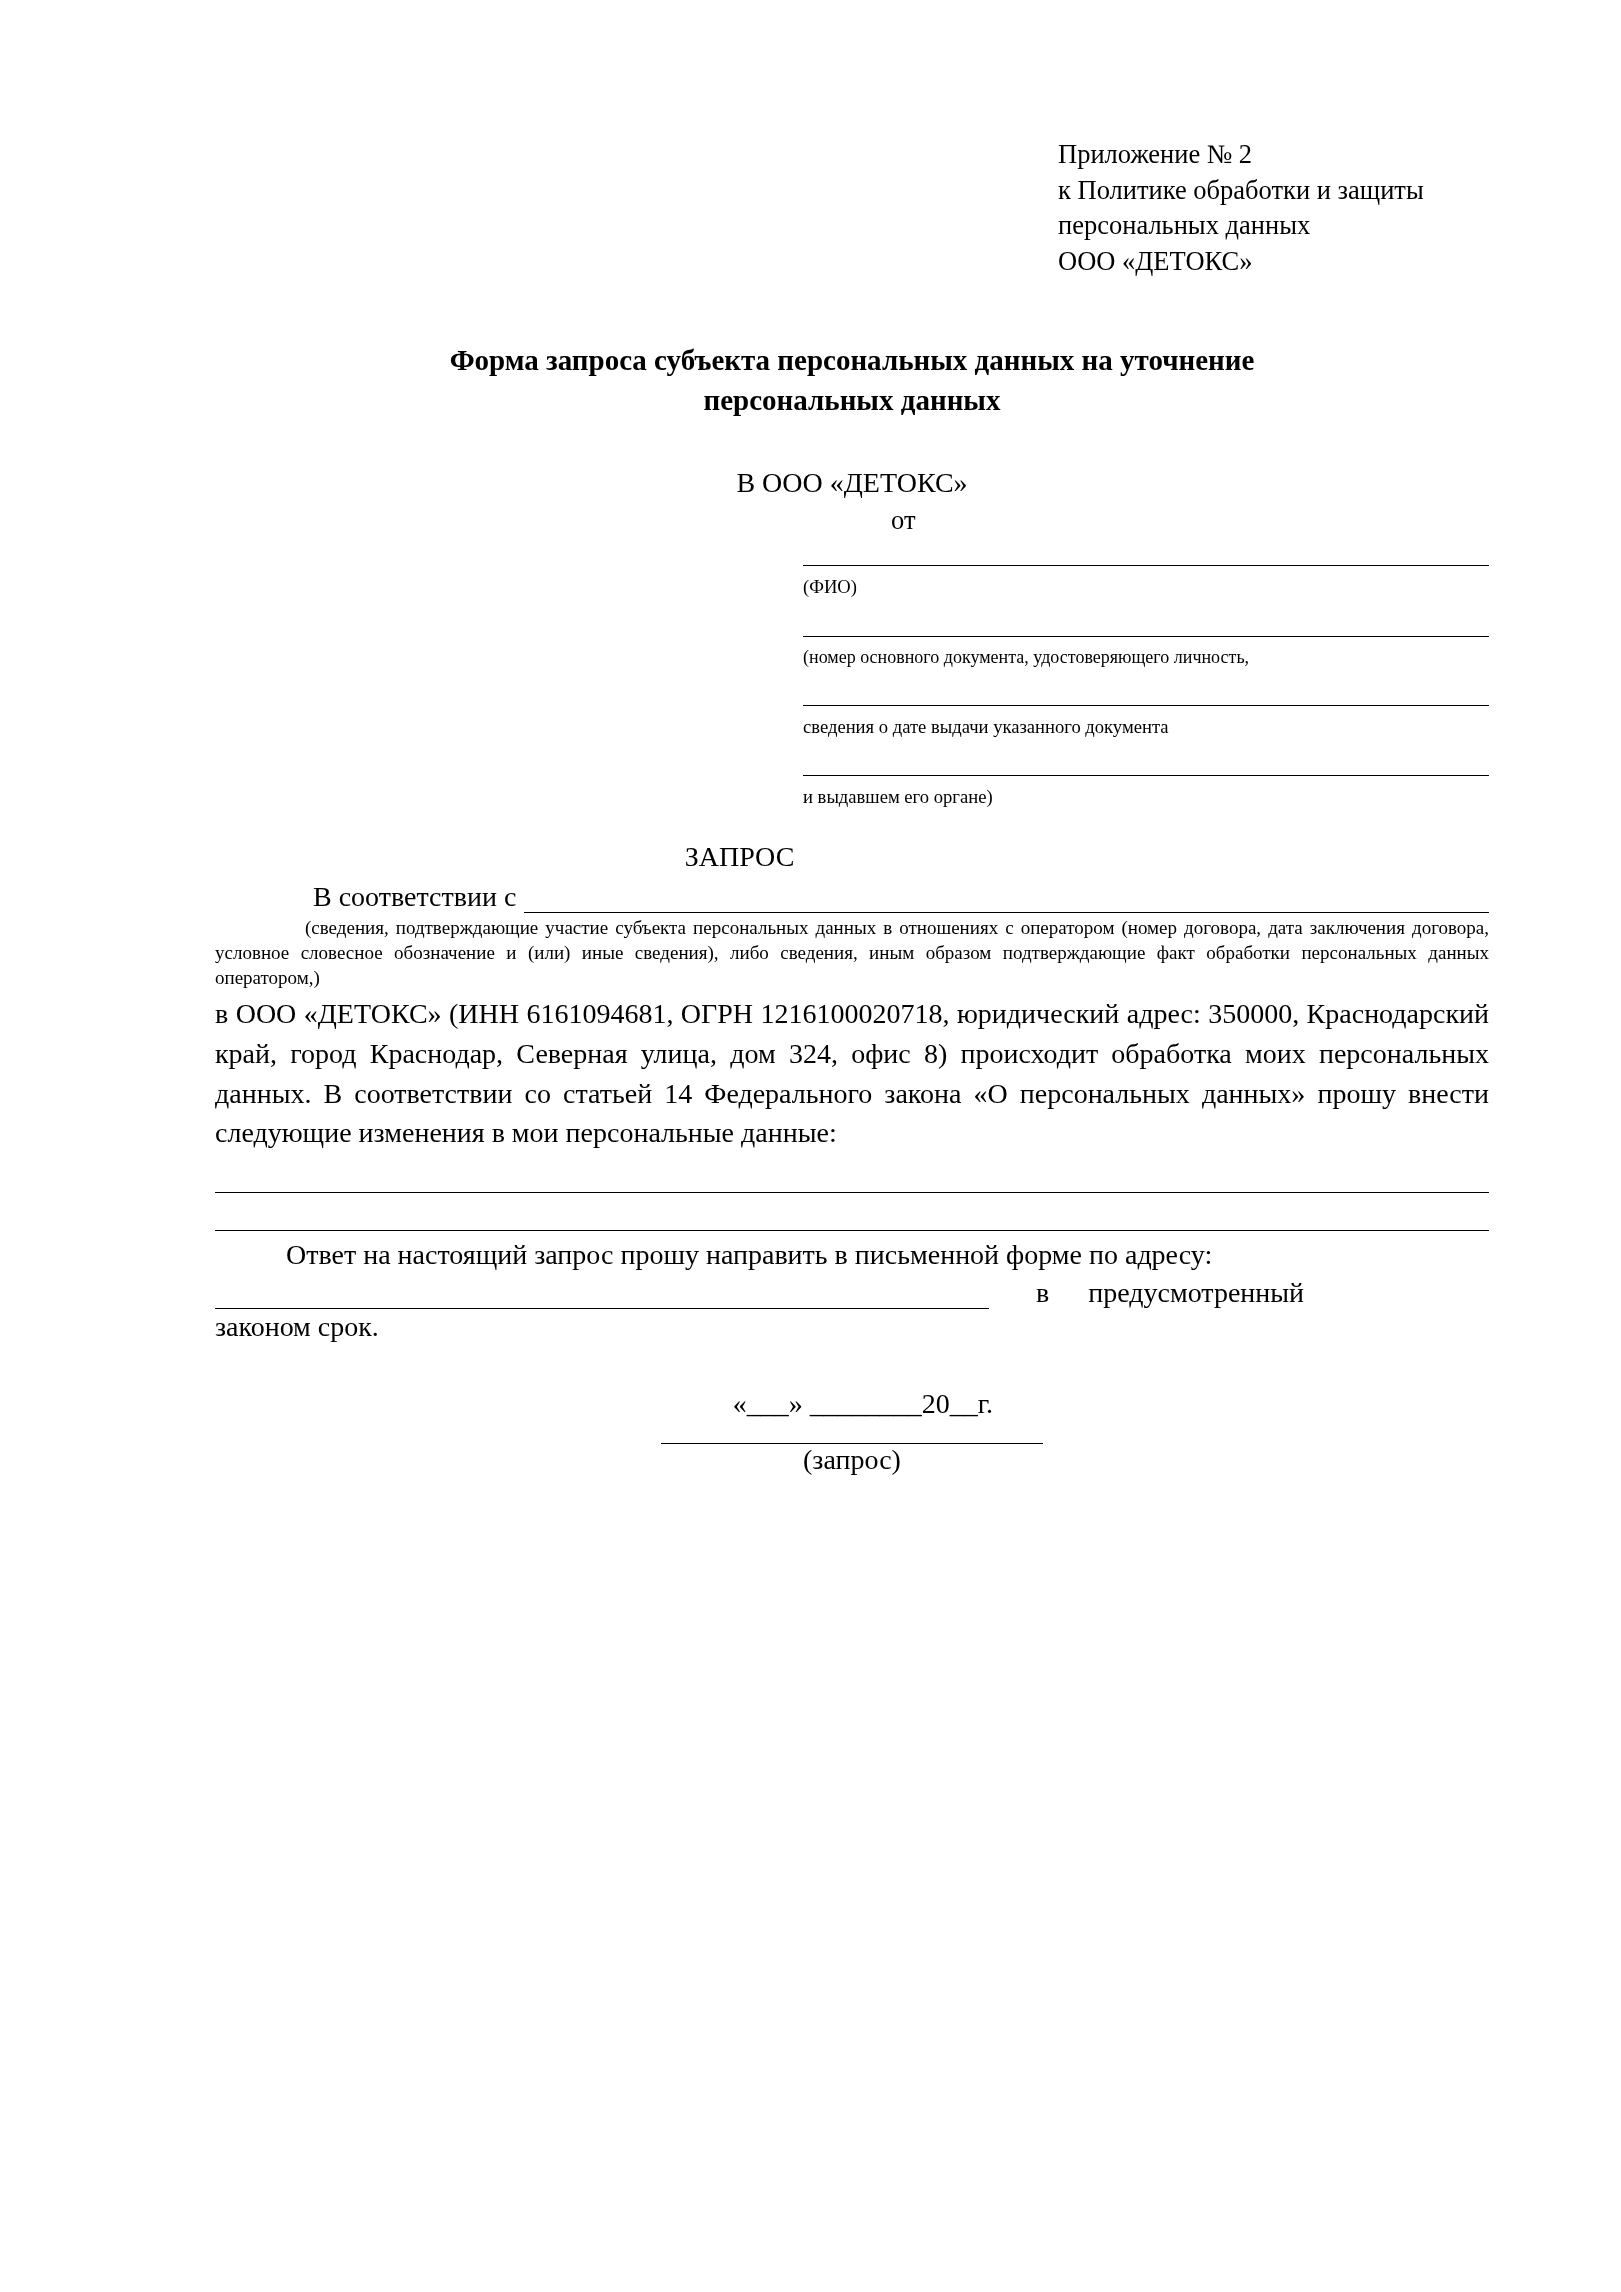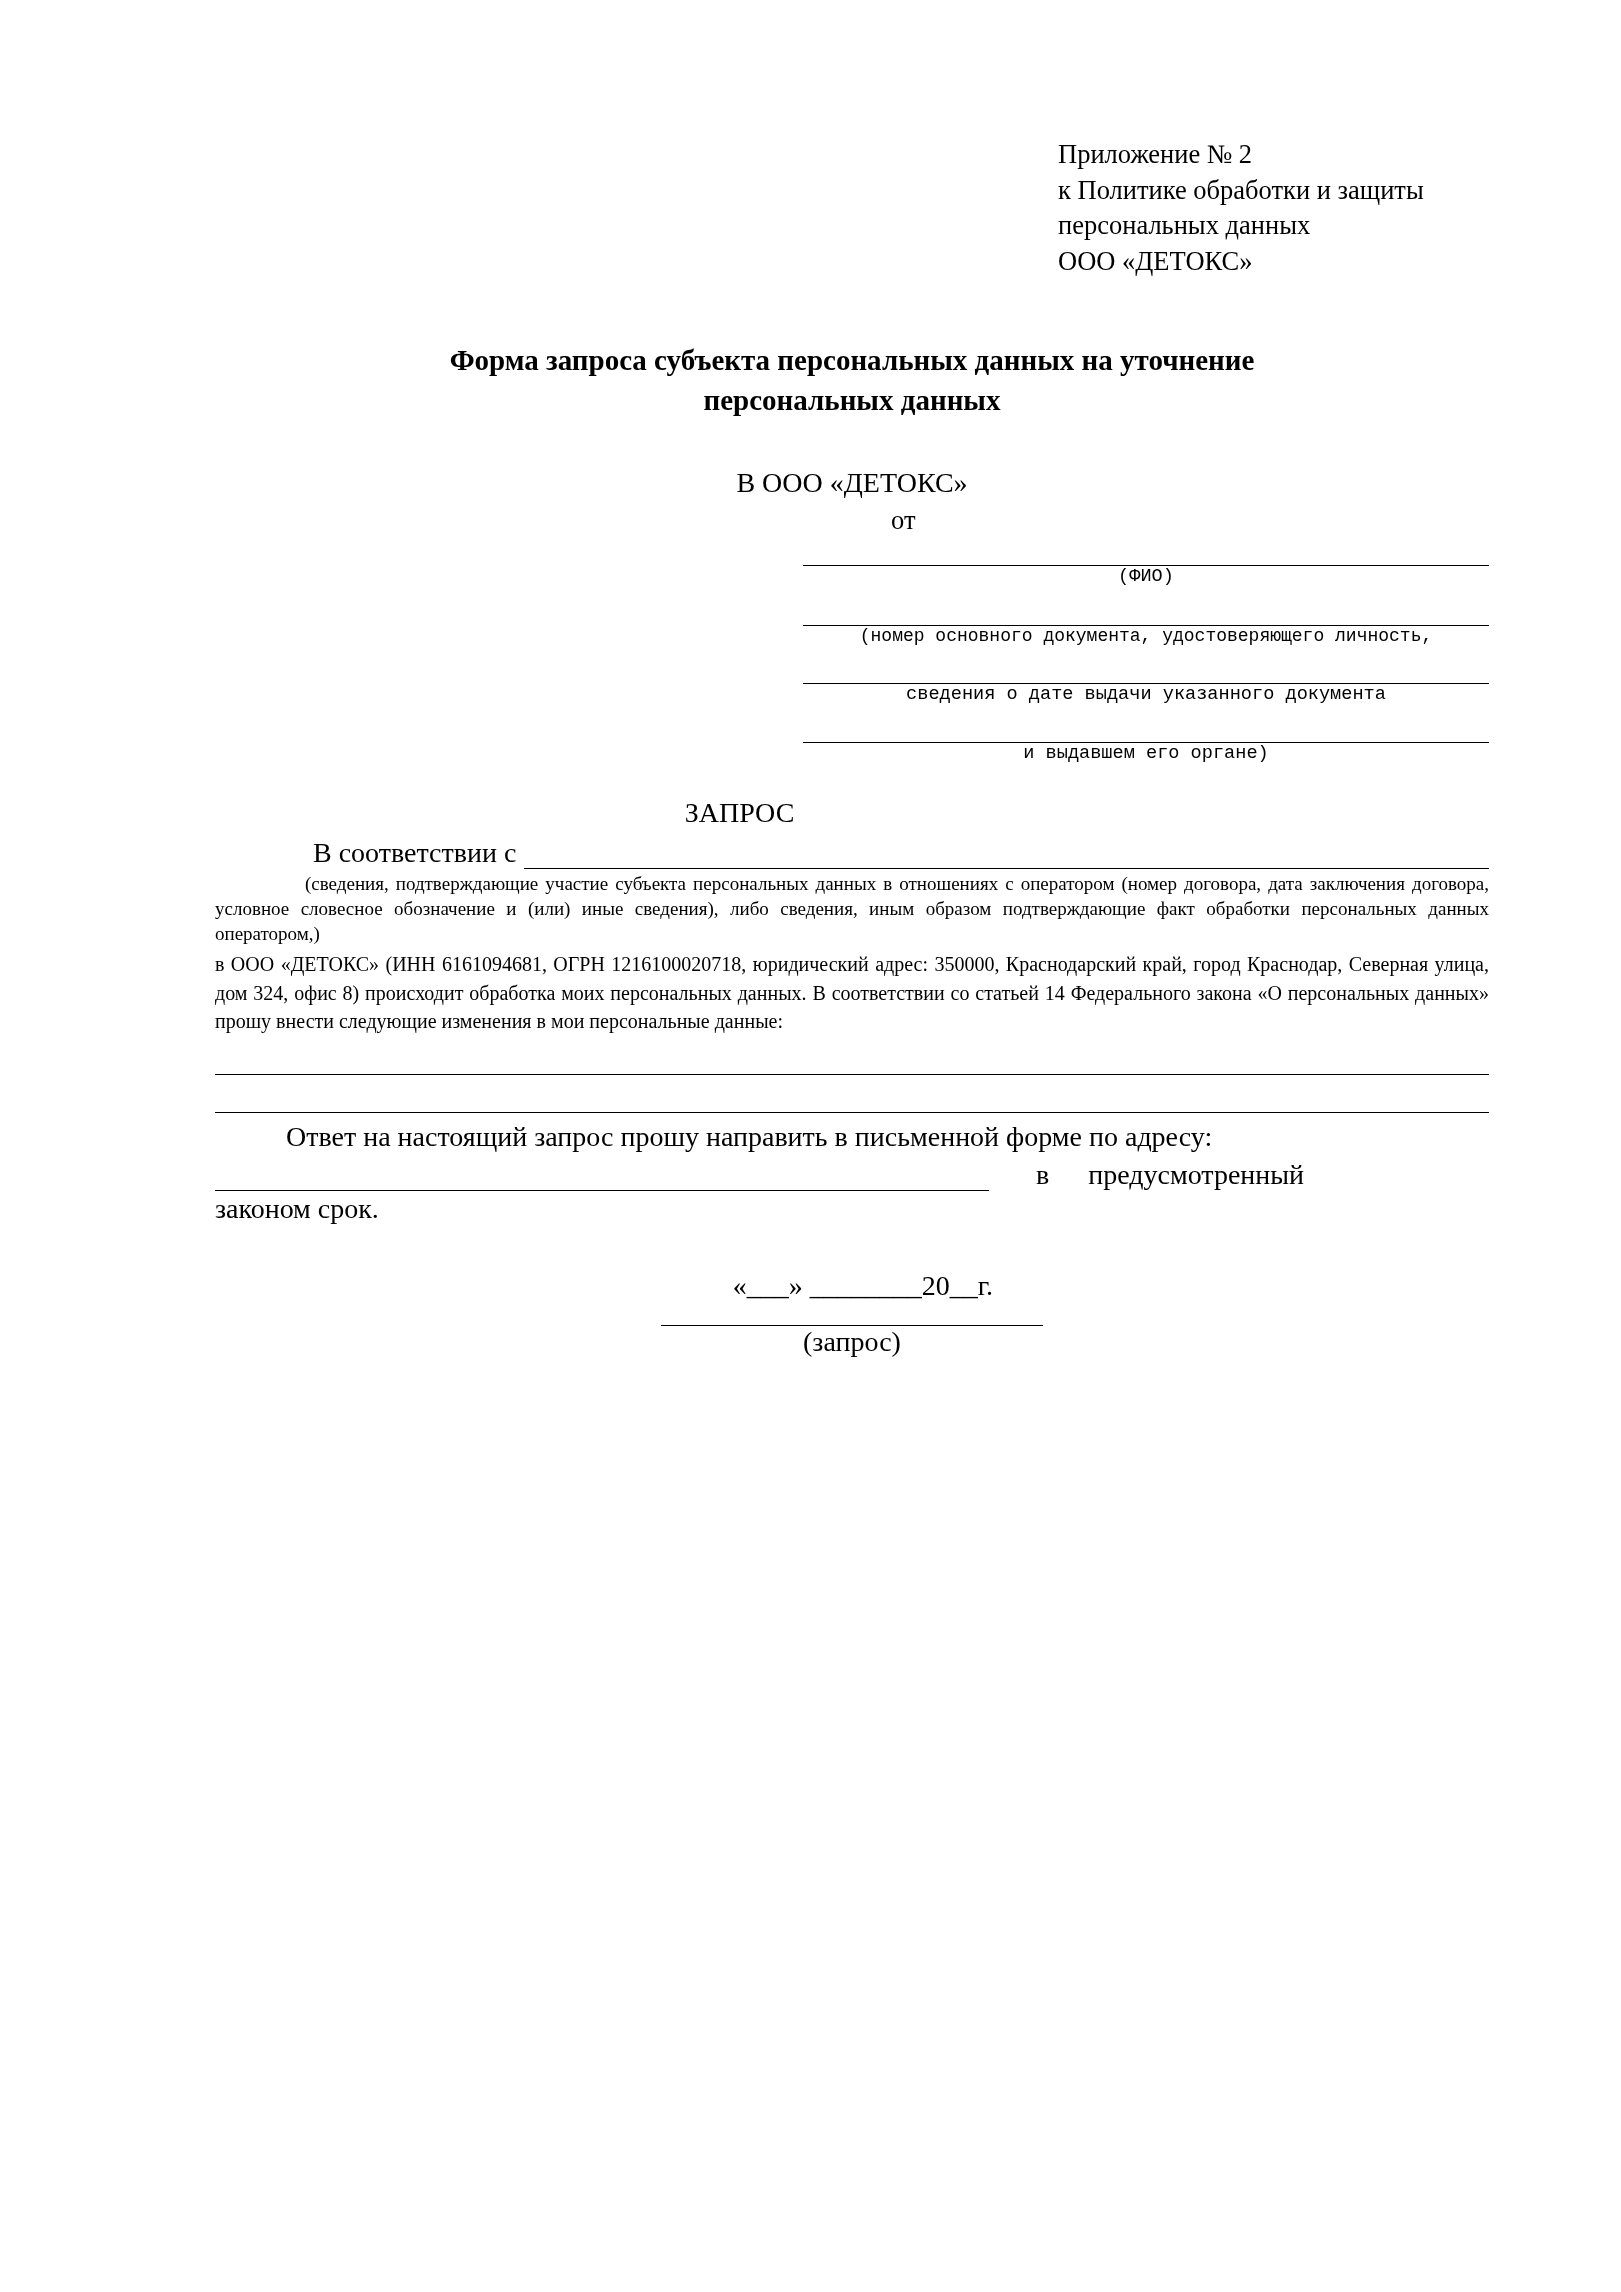--- a/index.html
+++ b/index.html
@@ -66,26 +66,25 @@
     margin-top: 3.9px;
     padding-left: 588px;
   }
   .fill-line {
     border-bottom: 1.5px solid #000;
     height: 25.5px;
     width: 686px;
   }
   .fill-caption {
     font-size: 18.6px;
-    text-align: center;
+    text-align: left;
     width: 686px;
-    margin-top: 0;
+    margin-top: 10px;
     margin-bottom: 11.8px;
     white-space: nowrap;
-    font-family: Liberation Mono, monospace;
   }
   .fill-caption.small {
     font-size: 18px;
   }
 
   
   .request-title {
     margin-top: 33px;
     text-align: center;
     font-size: 28px;
@@ -108,21 +107,21 @@
 
   .note {
     font-size: 19px;
     line-height: 1.32;
     text-align: justify;
     margin-top: 2px;
   }
   .note .indent { padding-left: 90px; }
 
   .body-par {
-    font-size: 20px;
+    font-size: 28px;
     line-height: 1.42;
     text-align: justify;
     margin-top: 3.9px;
   }
 
   .blank-rule {
     border-bottom: 1.5px solid #000;
     height: 39px;
     width: 100%;
   }

